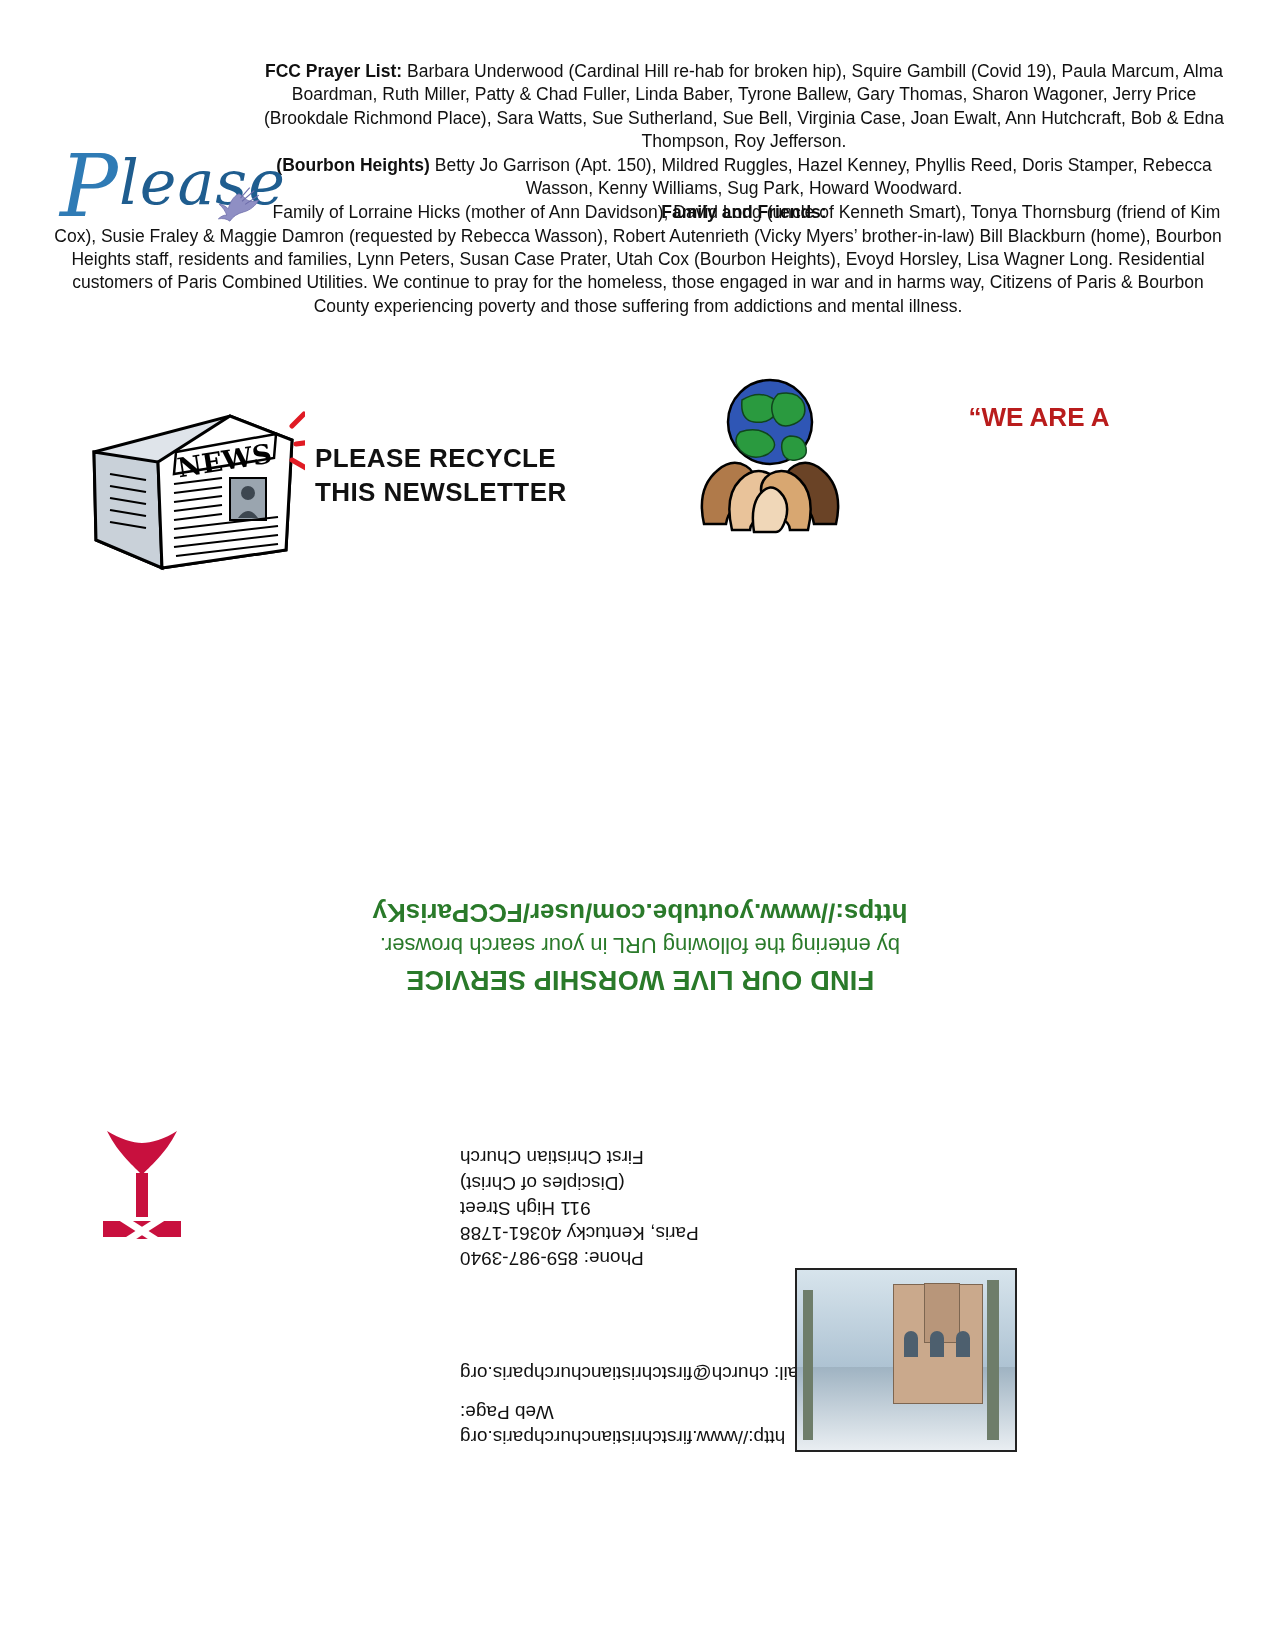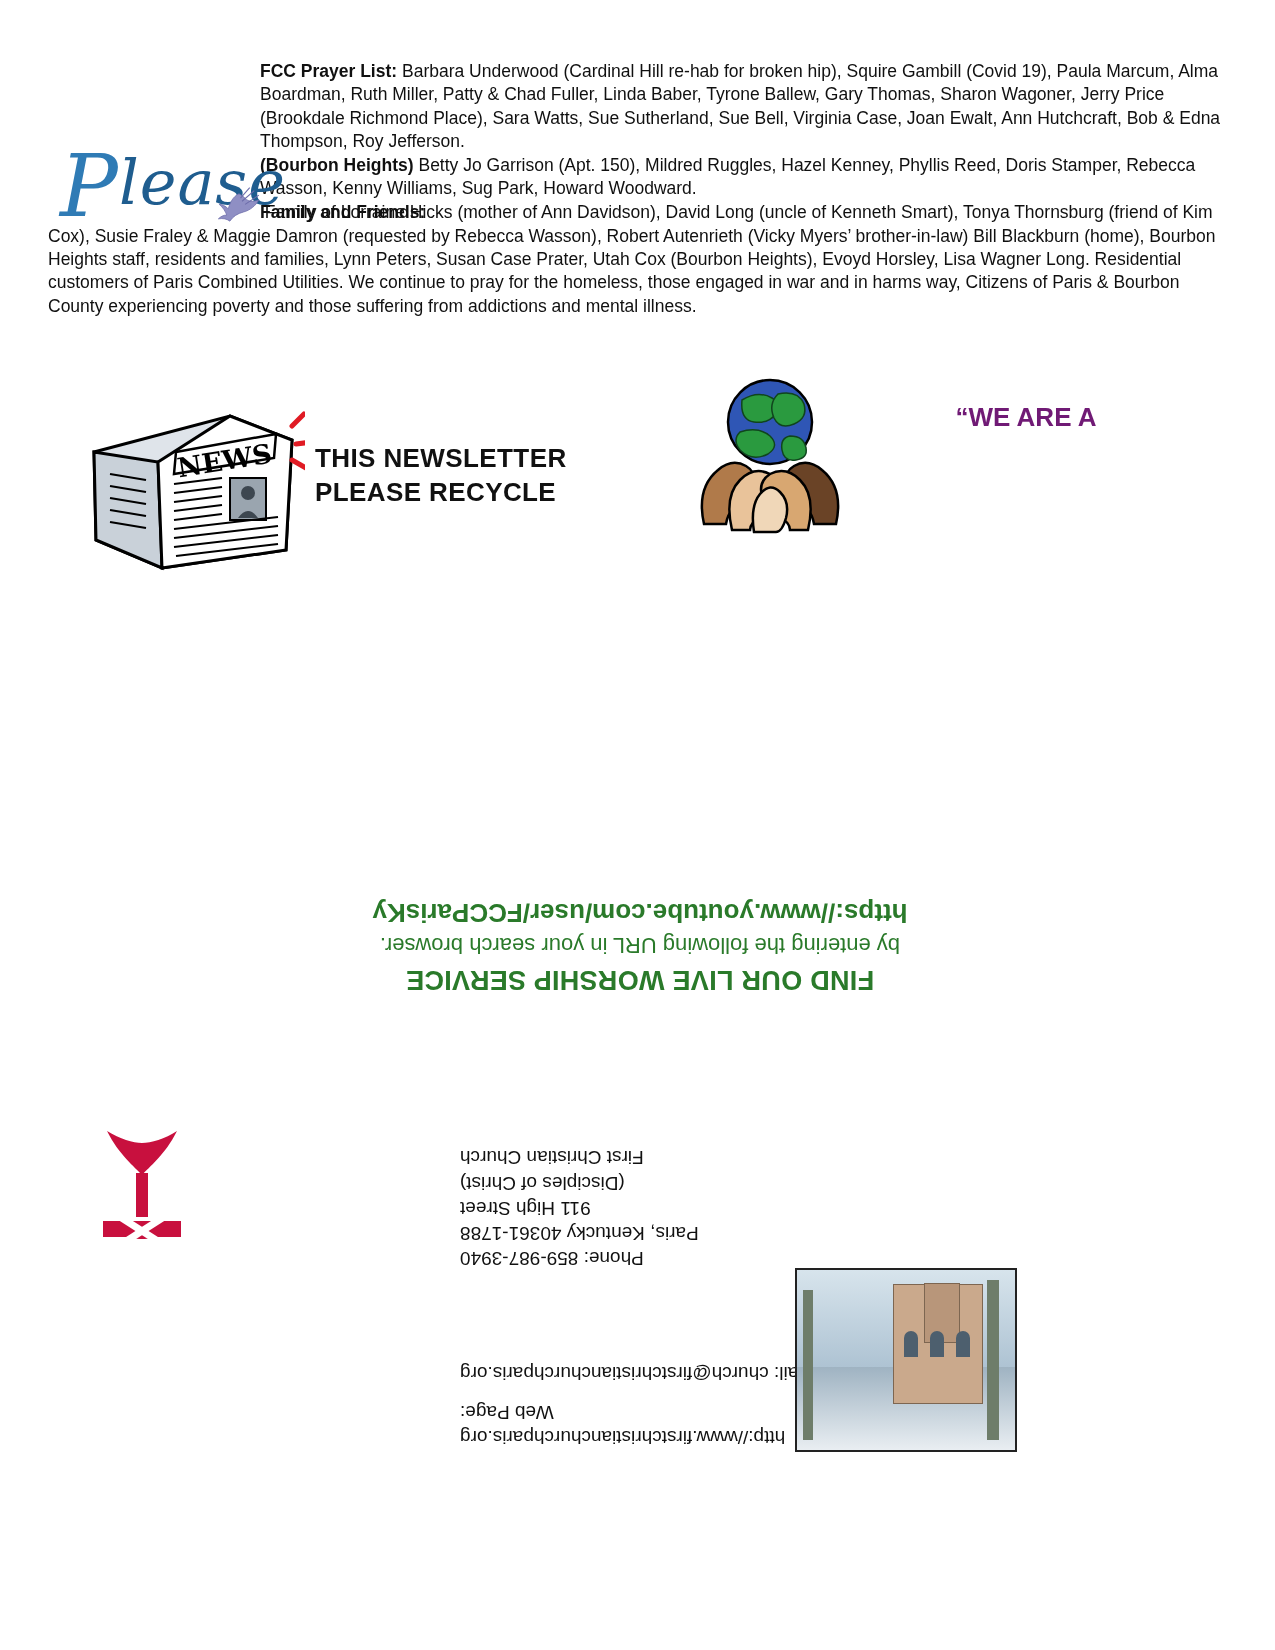--- a/index.html
+++ b/index.html
@@ -58,21 +58,21 @@
     left: 168px;
     top: 108px;
     width: 46px;
     height: 42px;
   }
 
   #prayer-text {
     margin-left: 0;
     font-size: 17.5px;
     line-height: 1.34;
-    text-align: left;
+    text-align: center;
     color: #101010;
   }
   #prayer-text .indented {
     margin-left: 212px;
   }
   #prayer-text p {
     margin: 0;
   }
   .lbl { font-weight: bold; }
 
@@ -111,28 +111,28 @@
   }
   #earth-hands-icon {
     position: absolute;
     left: 10px;
     top: 6px;
     width: 200px;
     height: 160px;
   }
   #creation-caption {
     position: absolute;
-    left: 216px;
+    left: 229px;
     top: 32px;
     width: 300px;
     text-align: center;
     font-size: 26px;
     font-weight: bold;
     line-height: 1.33;
-    color: #701a75;
+    color: #b91c1c;
   }
 
   
   #live-worship {
     position: absolute;
     left: 330px;
     top: 895px;
     width: 620px;
     transform: rotate(180deg);
     text-align: center;
@@ -282,22 +282,22 @@
       <line x1="30" y1="110" x2="66" y2="116"></line>
       <line x1="30" y1="122" x2="66" y2="128"></line>
     </g>
     <g stroke="#e01b24" stroke-width="5" stroke-linecap="round">
       <line x1="212" y1="26" x2="224" y2="14"></line>
       <line x1="216" y1="44" x2="232" y2="42"></line>
       <line x1="212" y1="60" x2="226" y2="68"></line>
     </g>
   </svg>
   <div id="recycle-caption">
+    <div>PLEASE RECYCLE</div>
     <div>THIS NEWSLETTER</div>
-    <div>PLEASE RECYCLE</div>
   </div>
 </div>
 
 <div id="creation-row">
   <svg id="earth-hands-icon" viewBox="0 0 200 160">
     <circle cx="100" cy="48" r="42" fill="#2f56b5" stroke="#000" stroke-width="2.5"></circle>
     <path d="M72 26 q16 -10 30 -2 q10 6 4 16 q-8 10 -22 8 q-14 -2 -12 -22 Z" fill="#2a9a3f" stroke="#10451d" stroke-width="1.5"></path>
     <path d="M108 20 q20 -4 26 10 q4 14 -10 20 q-14 6 -20 -6 q-6 -14 4 -24 Z" fill="#2a9a3f" stroke="#10451d" stroke-width="1.5"></path>
     <path d="M70 58 q18 -6 30 4 q10 10 -2 18 q-16 8 -28 -4 q-8 -10 0 -18 Z" fill="#2a9a3f" stroke="#10451d" stroke-width="1.5"></path>
     <path d="M120 62 q14 0 16 12 q2 10 -10 12 q-12 2 -14 -10 q-2 -12 8 -14 Z" fill="#2a9a3f" stroke="#10451d" stroke-width="1.5"></path>

